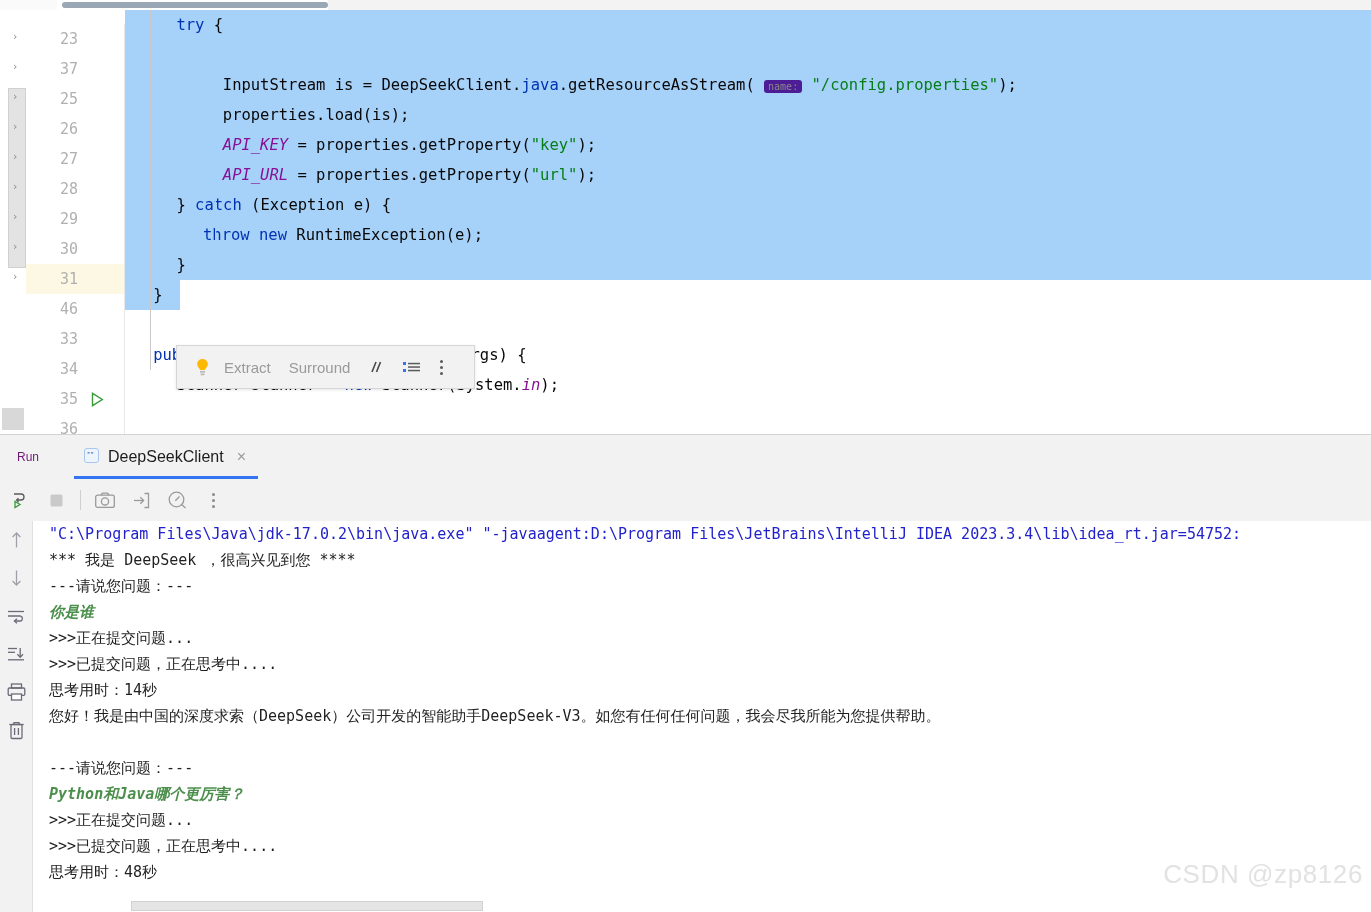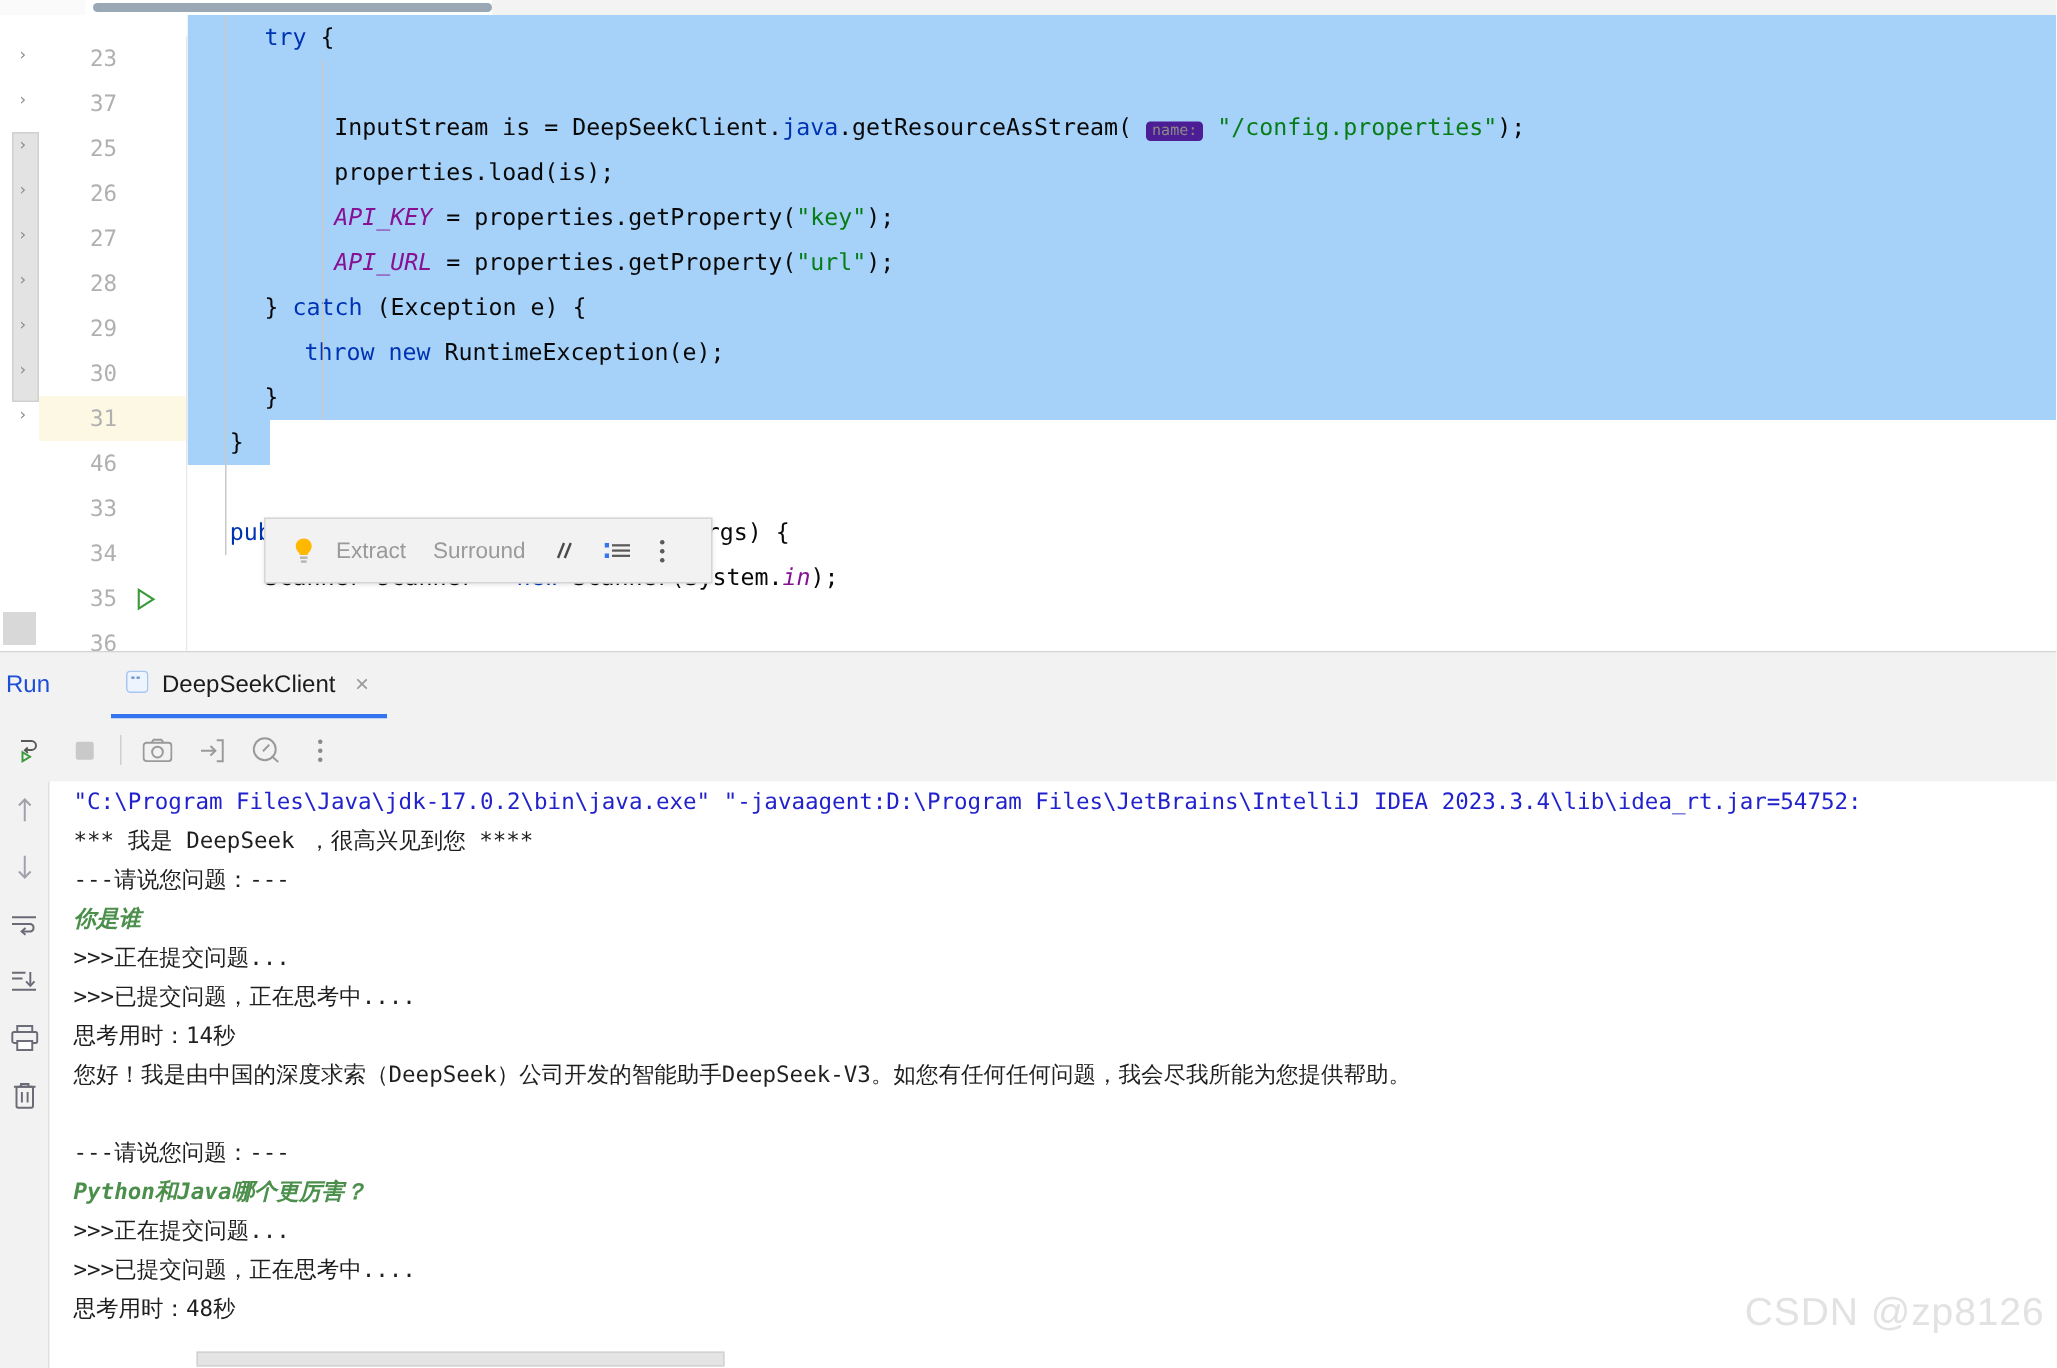--- a/index.html
+++ b/index.html
@@ -119,21 +119,21 @@
   
   #run-pane {
     position:absolute; left:0; top:434px; width:1371px; height:478px;
     background:#f2f2f2; border-top:1px solid #d4d4d4;
   }
   .run-header {
     position:relative; height:44px; background:#f2f2f2;
     display:flex; align-items:center;
   }
   .run-title {
-    font-size:16px; color:#1d4ed8; padding-left:4px; width:74px;
+    font-size:12px; color:#701a75; padding-left:17px; width:74px;
     font-family:"Liberation Sans", sans-serif;
   }
   .run-tab {
     position:relative; height:44px; display:flex; align-items:center;
     gap:9px; padding:0 12px 0 10px;
   }
   .run-tab .tab-underline {
     position:absolute; left:0; bottom:0; width:100%; height:3px; background:#3574f0;
   }
   .tab-label { font-size:16px; color:#1c1c1c; }

